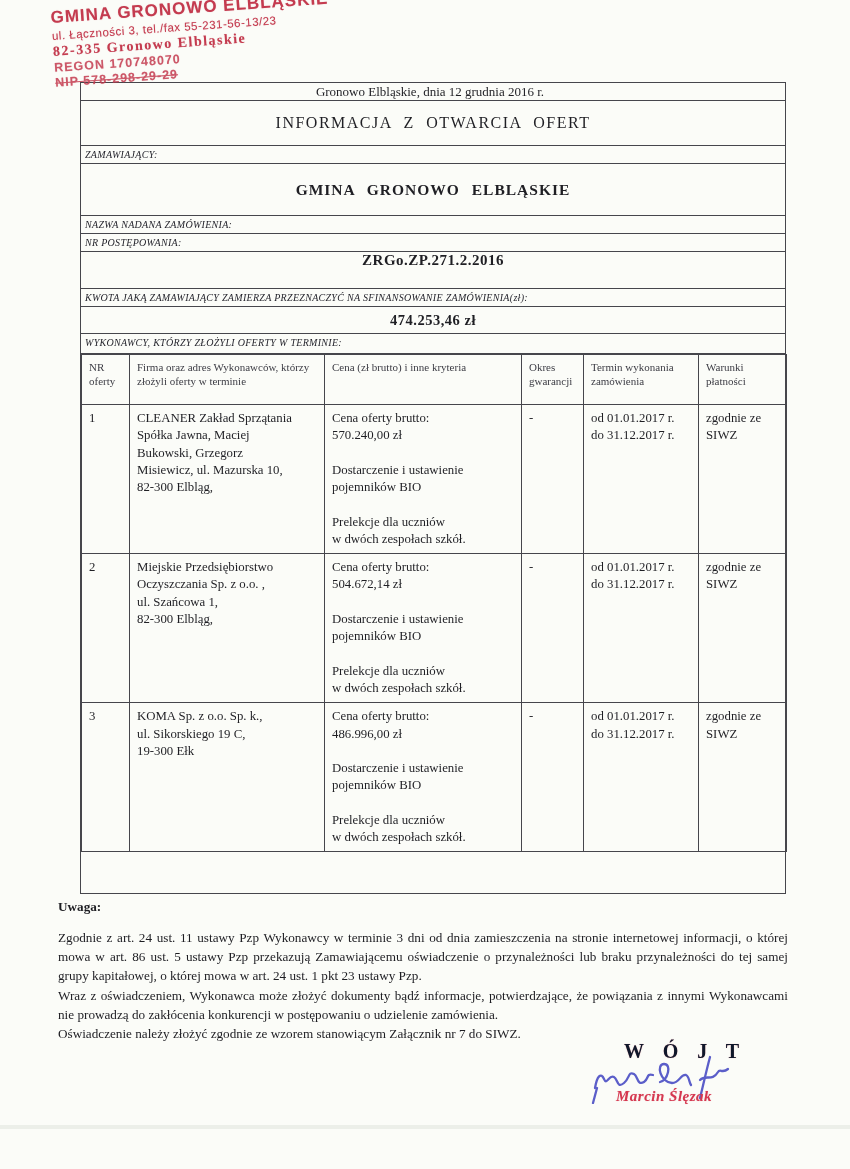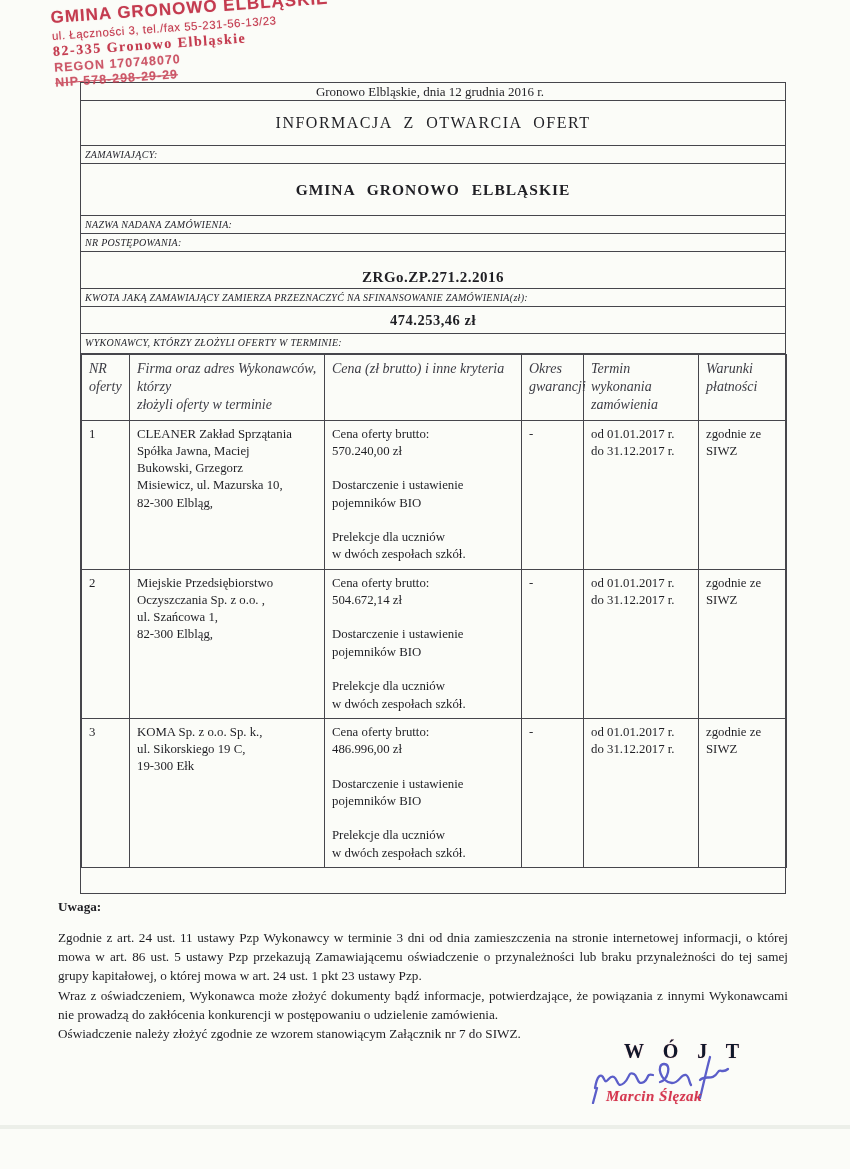--- a/index.html
+++ b/index.html
@@ -35,52 +35,52 @@
   .row:last-child{border-bottom:none;}
   .date-row{height:18px;text-align:center;font-size:13px;line-height:17px;padding-right:6px;}
   .title-row{height:45px;display:flex;align-items:center;justify-content:center;
     font-size:16px;font-weight:normal;letter-spacing:1.5px;word-spacing:6px;}
   .label-row{height:18px;font-style:italic;font-size:10px;line-height:15px;padding:1px 4px;color:#26262e;letter-spacing:.3px;}
   .val-zamawiajacy{height:52px;display:flex;align-items:center;justify-content:center;
     font-size:15.5px;font-weight:bold;letter-spacing:1px;word-spacing:7px;}
   .val-nazwa{height:67px;display:flex;align-items:center;justify-content:center;text-align:center;
     font-size:14px;font-weight:bold;line-height:1.6;white-space:pre-line;}
   .val-nr{height:37px;display:flex;align-items:flex-end;justify-content:center;
-    font-size:15px;font-weight:bold;padding-bottom:2px;letter-spacing:.5px;}
+    font-size:15px;font-weight:bold;padding-bottom:19px;letter-spacing:.5px;}
   .val-kwota{height:27px;display:flex;align-items:center;justify-content:center;
     font-size:14.5px;font-weight:bold;letter-spacing:.5px;}
   .label-wykonawcy{height:20px;}
 
   
   table.offers{width:100%;border-collapse:collapse;table-layout:fixed;}
   table.offers td,table.offers th{
     border:1px solid #46464c;vertical-align:top;text-align:left;
     padding:5px 7px;box-sizing:border-box;white-space:pre-line;
     font-weight:normal;
   }
-  table.offers th{font-size:14px;color:#3c3c44;line-height:1.3;font-style:italic;}
+  table.offers th{font-size:11px;color:#3c3c44;line-height:1.3;}
   table.offers td{font-size:12.8px;line-height:1.35;}
   td.nr-cell{font-weight:bold;}
   td.okres-cell{text-align:center;}
   tr.hrow{height:50px;}
   tr.r1{height:130px;}
   tr.r2{height:148px;}
   tr.r3{height:146px;}
 
   
   .note{position:absolute;left:58px;top:897px;width:730px;font-size:13.2px;line-height:1.45;color:#1d1d22;}
   .note .note-h{margin:0 0 12px 0;font-weight:bold;}
   .note p{margin:0;text-align:justify;}
 
   
   .sig{position:absolute;left:588px;top:1040px;width:200px;height:90px;}
   .sig .wojt{position:absolute;left:36px;top:0;color:#0f172a;font-weight:bold;font-size:20px;
     letter-spacing:7px;font-family:"Liberation Serif",serif;text-shadow:0 0 1px rgba(230,46,68,.4);}
   .sig svg{position:absolute;left:0;top:12px;}
-  .sig .name{position:absolute;left:18px;top:48px;color:#d53850;font-size:15px;font-weight:bold;
+  .sig .name{position:absolute;left:28px;top:48px;color:#d53850;font-size:15px;font-weight:bold;
     font-style:italic;letter-spacing:.5px;text-shadow:0 0 1px rgba(213,56,80,.35);}
 
   
   .scan-edge{position:absolute;left:0;bottom:40px;width:100%;height:4px;background:rgba(210,215,205,.35);}
 </style>
 </head>
 <body>
 
 <div class="page">
 

